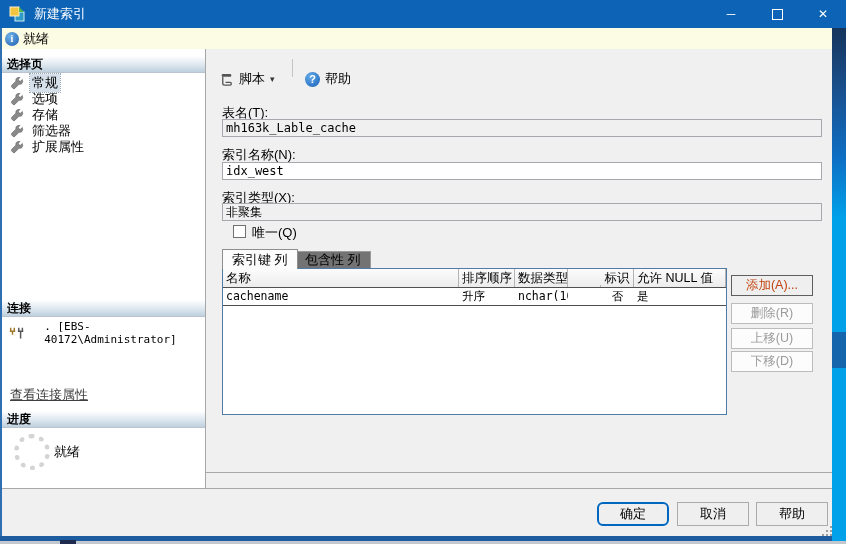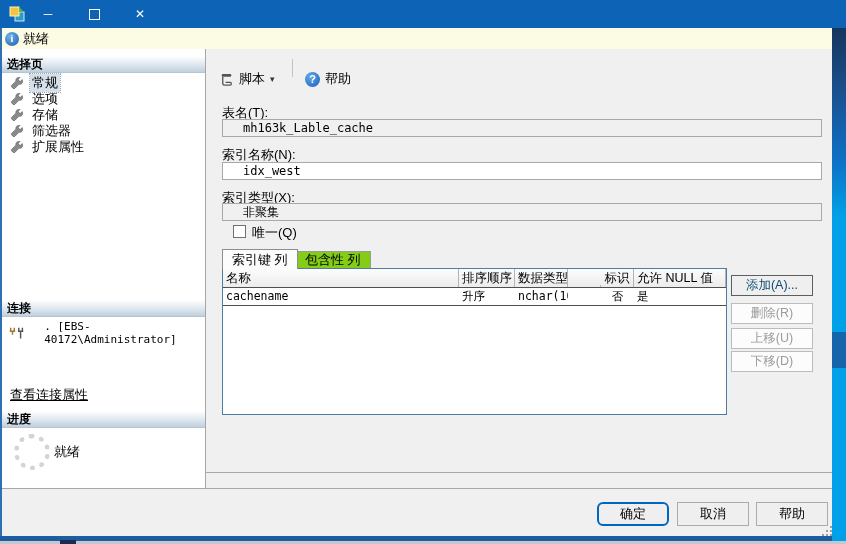--- a/index.html
+++ b/index.html
@@ -35,61 +35,61 @@
   .leftpanel{left:2px;top:49px;width:203px;height:439px;background:#FFFFFF;border-right:1px solid #A7A7A7;}
   .panel-header{position:absolute;left:0;width:203px;height:17px;line-height:17px;padding-left:5px;box-sizing:border-box;
                 font-weight:bold;background:linear-gradient(180deg,#FFFFFF 0%,#DDE7F0 55%,#BFD0DE 100%);
                 border-bottom:1px solid #B9C4CE;}
   .side-item{position:absolute;left:0;width:203px;height:16px;display:flex;align-items:center;cursor:default;}
   .side-item .wrench{margin-left:9px;width:13px;height:13px;flex:0 0 auto;}
   .side-item .lbl{margin-left:6px;padding:0 2px;font-size:13px;}
   .side-item.selected .lbl{background:#D6E0EA;outline:1px dotted #9AA8B5;}
   .conn-row{position:absolute;left:6px;display:flex;align-items:center;}
   .conn-text{margin-left:20px;font-family:"DejaVu Sans Mono","Liberation Mono",monospace;font-size:11px;}
-  .conn-link{position:absolute;left:8px;color:#000000;text-decoration:underline;font-size:13px;cursor:pointer;}
+  .conn-link{position:absolute;left:8px;color:#404040;text-decoration:underline;font-size:13px;cursor:pointer;}
   .spinner{position:absolute;left:12px;top:434px;width:26px;height:26px;border-radius:50%;border:5px dotted #D4D4D4;}
   .progress-text{position:absolute;left:52px;top:443px;font-size:13px;}
 
   
   .rightpanel{left:206px;top:49px;width:626px;height:423px;background:#F0F0F0;border-bottom:1px solid #A7A7A7;}
   .sep-line{left:0;top:488px;width:832px;height:1px;background:#A7A7A7;}
 
   .tool-btn{position:absolute;top:17px;height:24px;display:flex;align-items:center;padding:0 6px;border:1px solid transparent;cursor:pointer;}
   .tool-btn .t-lbl{margin-left:5px;font-size:13px;}
   .tool-sep{position:absolute;left:86px;top:10px;width:1px;height:18px;background:#C4C4C4;}
   .drop-arrow{margin-left:5px;font-size:9px;color:#333;}
   .help-circle{width:15px;height:15px;border-radius:50%;background:radial-gradient(circle at 35% 30%,#62A9E8,#1861B8);
                color:#fff;font-weight:bold;font-size:11px;display:flex;align-items:center;justify-content:center;}
 
   .fld-label{position:absolute;left:16px;font-size:13px;}
   .field{position:absolute;left:16px;width:600px;height:18px;box-sizing:border-box;border:1px solid #A5A9AE;
-         font-family:"DejaVu Sans Mono","Liberation Mono",monospace;font-size:12px;line-height:16px;padding:0 20px;}
+         font-family:"DejaVu Sans Mono","Liberation Mono",monospace;font-size:12px;line-height:16px;padding:0 3px;}
   .field.readonly{background:#F0F0F0;color:#000;}
   .field.editable{background:#FFFFFF;}
   input.field{outline:none;}
 
   .cb{position:absolute;left:27px;width:13px;height:13px;box-sizing:border-box;border:1px solid #707070;background:#FFFFFF;cursor:pointer;}
   .cb-label{position:absolute;left:46px;font-size:13px;}
 
   .tab{position:absolute;box-sizing:border-box;padding:0 9px;font-size:13px;cursor:pointer;}
   .tab.active{top:200px;height:20px;line-height:19px;background:#FCFCFC;border:1px solid #8E8E8E;border-bottom:none;z-index:2;}
-  .tab.inactive{top:202px;height:17px;line-height:16px;background:#84cc16;border:1px solid #9A9A9A;border-bottom:none;}
+  .tab.inactive{top:202px;height:17px;line-height:16px;background:#737373;border:1px solid #9A9A9A;border-bottom:none;}
 
   .grid{position:absolute;left:16px;top:219px;width:505px;height:147px;box-sizing:border-box;
         border:1px solid #4E7CA4;background:#FFFFFF;overflow:hidden;}
   .grid-header{display:flex;height:18px;background:linear-gradient(180deg,#FCFCFC,#ECECEC);border-bottom:1px solid #4F4F4F;}
   .gh-cell{box-sizing:border-box;border-right:1px solid #B4B4B4;padding:1px 3px 0 3px;font-size:12.5px;white-space:nowrap;overflow:hidden;}
   .grid-row{display:flex;height:17px;border-bottom:1px solid #4F4F4F;
             font-family:"DejaVu Sans Mono","Liberation Mono",monospace;font-size:11.5px;}
   .gr-cell{box-sizing:border-box;padding:1px 3px 0 3px;white-space:nowrap;overflow:hidden;}
   .c0{width:236px;} .c1{width:56px;} .c2{width:53px;} .c3{width:33px;margin-top:16px;} .c4{width:33px;text-align:center;} .c5{width:92px;}
 
   .side-btn{position:absolute;left:525px;width:82px;height:21px;box-sizing:border-box;background:#FCFCFC;
             font-size:12.5px;display:flex;align-items:center;justify-content:center;}
-  .side-btn.enabled{border:1px solid #5E5E5E;background:#EFEFEF;color:#0c4a6e;cursor:pointer;}
+  .side-btn.enabled{border:1px solid #5E5E5E;background:#EFEFEF;color:#c2410c;cursor:pointer;}
   .side-btn.disabled{border:1px solid #BCBCBC;color:#9B9B9B;}
 
   
   .footer-btn{position:absolute;top:502px;width:72px;height:24px;box-sizing:border-box;background:#EFEFEF;
               border:1px solid #ABABAB;font-size:13px;display:flex;align-items:center;justify-content:center;cursor:pointer;}
   .footer-btn.default{border:2px solid #0067C0;}
   .grip{left:820px;top:524px;width:12px;height:12px;}
   .grip::after{content:"";position:absolute;width:2px;height:2px;background:transparent;
                box-shadow:10px 10px 0 #9E9E9E,6px 10px 0 #9E9E9E,10px 6px 0 #9E9E9E,2px 10px 0 #9E9E9E,6px 6px 0 #9E9E9E,10px 2px 0 #9E9E9E;}
 </style>
@@ -100,20 +100,21 @@
 
   <div class="abs bg-strip"></div>
   <div class="abs bg-strip-thumb"></div>
 
   <div class="abs titlebar">
     <svg class="title-icon" viewBox="0 0 16 16">
       <rect x="6" y="6" width="9" height="9" fill="#2E9BC6" stroke="#CFE9F2" stroke-width="1"></rect>
       <rect x="1" y="1" width="9" height="9" fill="#F2C540" stroke="#FBEFC8" stroke-width="1"></rect>
       <path d="M10 1 L15 6 L10 6 Z" fill="#57B749"></path>
     </svg>
+    <span class="title-text">新建索引</span>
     <div class="win-btn">
         <span>─</span>
       </div>
     <div class="win-btn">
         <span class="maxi-glyph"></span>
       </div>
     <div class="win-btn">
         <span>✕</span>
       </div>
   </div>

